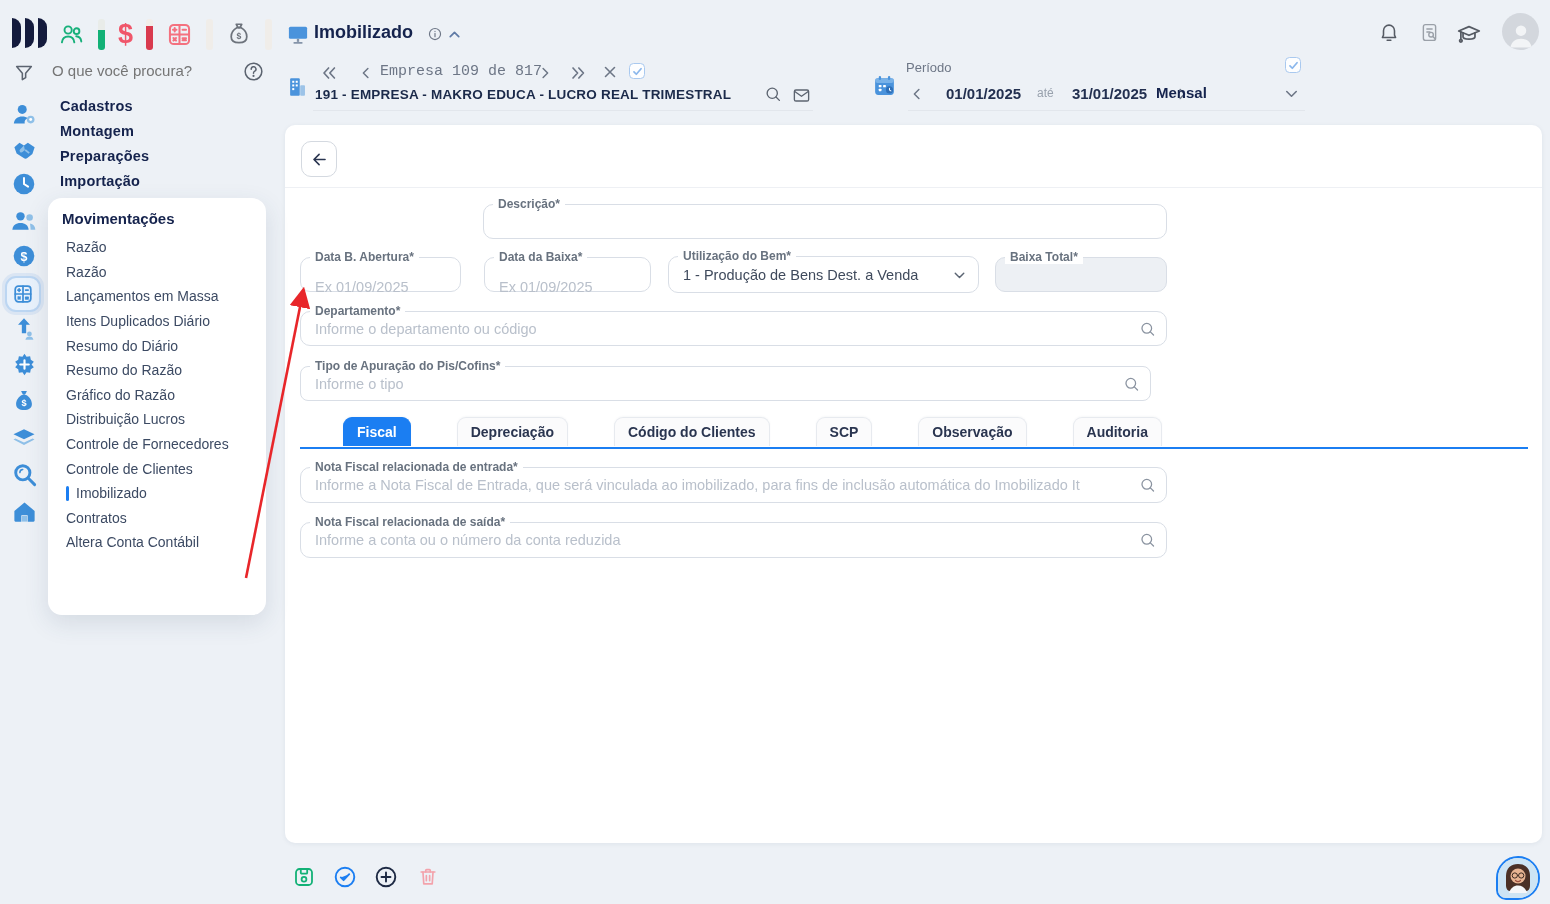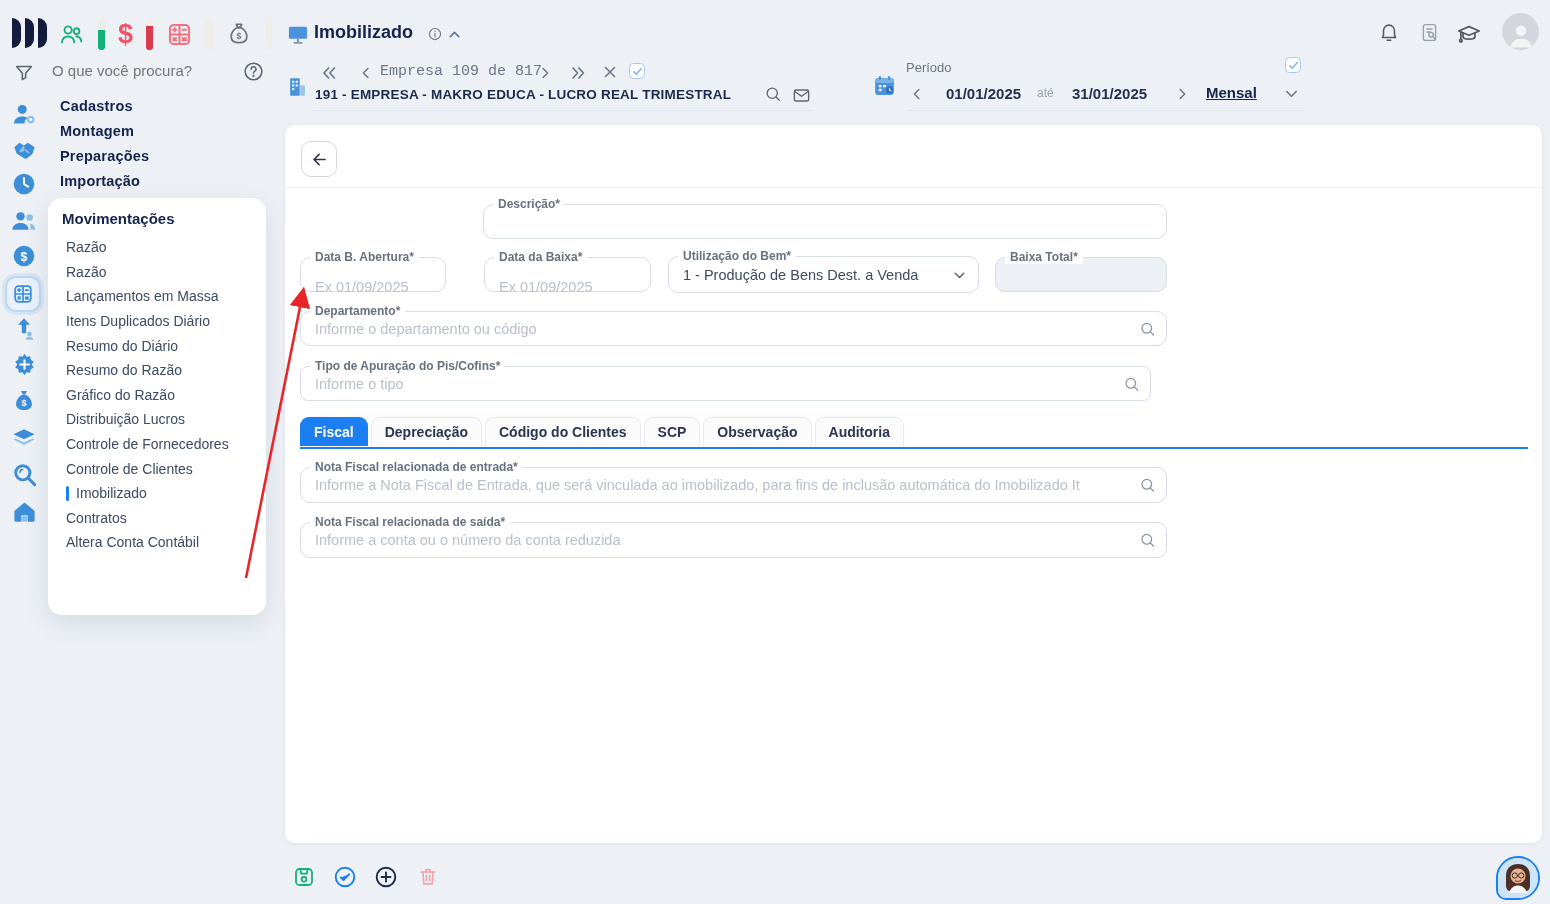--- a/index.html
+++ b/index.html
@@ -109,21 +109,21 @@
   }
   .fvalue.right { justify-content:flex-end; }
   .caret { width:1.4px; height:17px; background:#2b3344; margin-right:1px; }
   .field-icon { position:absolute; right:10px; top:50%; transform:translateY(-50%); color:#8a93a0; cursor:pointer; }
 
   
   .tabs { position:absolute; left:15px; top:292px; display:flex; gap:3px; }
   .tab {
     padding:6px 13px; font-size:14px; font-weight:600; color:#2a3550;
     background:#fbfbfc; border:1px solid #e7eaef; border-bottom:none;
-    border-radius:9px 9px 0 0; cursor:pointer; box-shadow:0 -1px 2px rgba(60,80,110,.04);
+    border-radius:9px 9px 0 0; cursor:pointer; box-shadow:0 -1px 2px rgba(60,80,110,.04);margin-left:43px;
   }
   .tab.active { background:#1b7ef2; color:#fff; border-color:#1b7ef2; }
   .tabs-underline { position:absolute; left:15px; top:322px; width:1228px; height:2px; background:#1b7ef2; }
 
   
   .action-btn { cursor:pointer; }
   .chat-widget {
     left:1496px; top:856px; width:44px; height:44px;
     border:2.5px solid #1b7ef2; border-radius:50% 50% 50% 10px;
     background:#cfe3f2; overflow:hidden; cursor:pointer;
@@ -459,42 +459,42 @@
     </svg>
 </span>
 <span class="abs date-text" style="left:946px; top:85px;">01/01/2025</span>
 <span class="abs ate-text" style="left:1037px; top:86px;">até</span>
 <span class="abs date-text" style="left:1072px; top:85px;">31/01/2025</span>
 <span class="abs ic" style="left:1173px; top:85px;">
   <svg width="18" height="18" viewBox="0 0 24 24" fill="none" stroke="#6d7686" stroke-width="2" stroke-linecap="round" stroke-linejoin="round">
       <path d="M9.5 6l6 6-6 6"></path>
     </svg>
 </span>
-<span class="abs mode-text" style="left:1206px; top:84px;text-decoration:underline;">Mensal</span>
+<span class="abs mode-text" style="left:1156px; top:84px;">Mensal</span>
 <span class="abs ic" style="left:1282px; top:84px;">
   <svg width="19" height="19" viewBox="0 0 24 24" fill="none" stroke="#6d7686" stroke-width="2" stroke-linecap="round" stroke-linejoin="round">
       <path d="M6 9.5l6 6 6-6"></path>
     </svg>
 </span>
 <div class="abs underline" style="left:908px; top:110px; width:397px;"></div>
 
 <div class="abs card">
   <div class="abs back-btn">
     <svg width="19" height="19" viewBox="0 0 24 24" fill="none" stroke="currentColor" stroke-width="2" stroke-linecap="round" stroke-linejoin="round">
         <path d="M19 12H5M11.5 18.5L5 12l6.5-6.5"></path>
       </svg>
   </div>
   <div class="abs card-divider"></div>
 
   <div class="field" style="left:198px; top:79px; width:684px;">
     <span class="flabel">Descrição*</span>
     <input class="no-icon" style="">
   </div>
 
-  <div class="field" style="left:15px; top:132px; width:146px;">
+  <div class="field" style="left:15px; top:132px; width:161px;">
     <span class="flabel">Data B. Abertura*</span>
     <input class="no-icon" placeholder="Ex 01/09/2025" style="">
   </div>
   <div class="field" style="left:199px; top:132px; width:167px;">
     <span class="flabel">Data da Baixa*</span>
     <input class="no-icon" placeholder="Ex 01/09/2025" style="">
   </div>
   <div class="field" style="left:383px; top:131px; width:311px; height:37px;">
     <span class="flabel">Utilização do Bem*</span>
     <span class="fvalue">1 - Produção de Bens Dest. a Venda</span>

